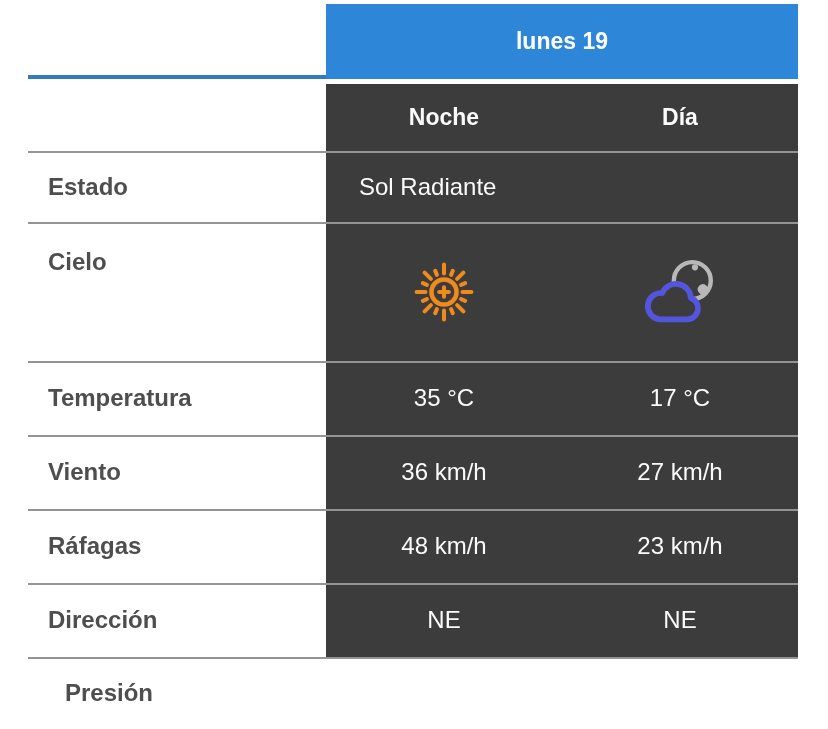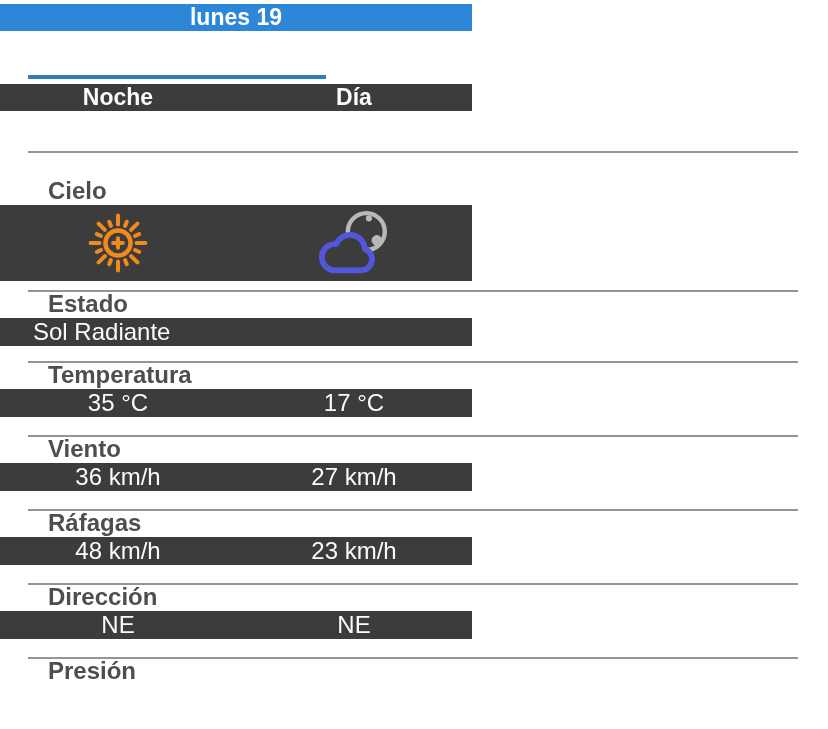--- a/index.html
+++ b/index.html
@@ -1,21 +1,21 @@
 <!DOCTYPE html>
 <html><head>
 <meta charset="utf-8">
 <style>
   html,body{margin:0;padding:0;}
   body{
     width:828px;height:729px;background:#ffffff;overflow:hidden;
     font-family:"Liberation Sans","DejaVu Sans",sans-serif;
   }
   .stage{position:relative;width:828px;height:729px;background:#ffffff;}
-  .row{display:flex;position:relative;flex-direction:column;}
+  .row{display:flex;position:relative;}
   .label-col{
     width:326px;box-sizing:border-box;padding-left:48px;
     display:flex;align-items:center;background:#ffffff;
     font-size:24px;font-weight:bold;color:#4e4e4e;
   }
   .data-col{
     width:472px;box-sizing:border-box;background:#3c3c3c;
     display:flex;align-items:center;color:#fafafa;font-size:24px;
   }
   .half{width:236px;display:flex;justify-content:center;align-items:center;}
@@ -36,21 +36,21 @@
     background:#327cbe;
   }
   
   .r-cols{height:67px;}
   .r-cols .data-col{font-weight:bold;font-size:23px;}
   
   .r-cielo{height:139px;}
   .r-cielo .label-col{align-items:flex-start;padding-top:26px;}
   .r-estado{height:71px;}
   .r-temp,.r-viento,.r-rafagas,.r-direccion{height:74px;text-align:center;}
-  .r-presion{height:72px;}
+  .r-presion{height:72px;padding-left:17px;}
   .span-value{padding-left:33px;}
   .icon-wrap{display:flex;align-items:center;justify-content:center;}
 </style>
 </head>
 <body>
 
 <div class="stage">
 
   <div class="row r-date">
     <div class="label-col">
@@ -61,20 +61,28 @@
         <span>lunes 19</span>
       </div>
     </div>
   </div>
 
   <div class="row r-cols">
     <div class="label-col"></div>
     <div class="data-col">
       <div class="half">Noche</div>
       <div class="half">Día</div>
+    </div>
+  </div>
+
+  <div class="row r-estado">
+    <div class="sep"></div>
+    <div class="label-col">Estado</div>
+    <div class="data-col">
+      <span class="span-value">Sol Radiante</span>
     </div>
   </div>
 
   <div class="row r-cielo">
     <div class="sep"></div>
     <div class="label-col">Cielo</div>
     <div class="data-col">
       <div class="half icon-wrap">
 
         <svg width="74" height="74" viewBox="0 0 100 100">
@@ -103,28 +111,20 @@
       </div>
       <div class="half icon-wrap">
 
         <svg width="88" height="76" viewBox="0 0 100 86">
           <circle cx="64" cy="30" r="21" fill="none" stroke="#b8b8b8" stroke-width="5"></circle>
           <circle cx="67" cy="15" r="3.5" fill="#b8b8b8"></circle>
           <circle cx="76" cy="40" r="6" fill="#b8b8b8"></circle>
           <path d="M27,74 h31 a12.5,12.5 0 0 0 4.4,-24.2 a17,17 0 0 0 -32.6,-5.6 A14,14 0 0 0 27,74 Z" fill="#3c3c3c" stroke="#5356dc" stroke-width="6.5" stroke-linejoin="round"></path>
         </svg>
       </div>
-    </div>
-  </div>
-
-  <div class="row r-estado">
-    <div class="sep"></div>
-    <div class="label-col">Estado</div>
-    <div class="data-col">
-      <span class="span-value">Sol Radiante</span>
     </div>
   </div>
 
   <div class="row r-temp">
     <div class="sep"></div>
     <div class="label-col">Temperatura</div>
     <div class="data-col">
       <div class="half">35 °C</div>
       <div class="half">17 °C</div>
     </div>

